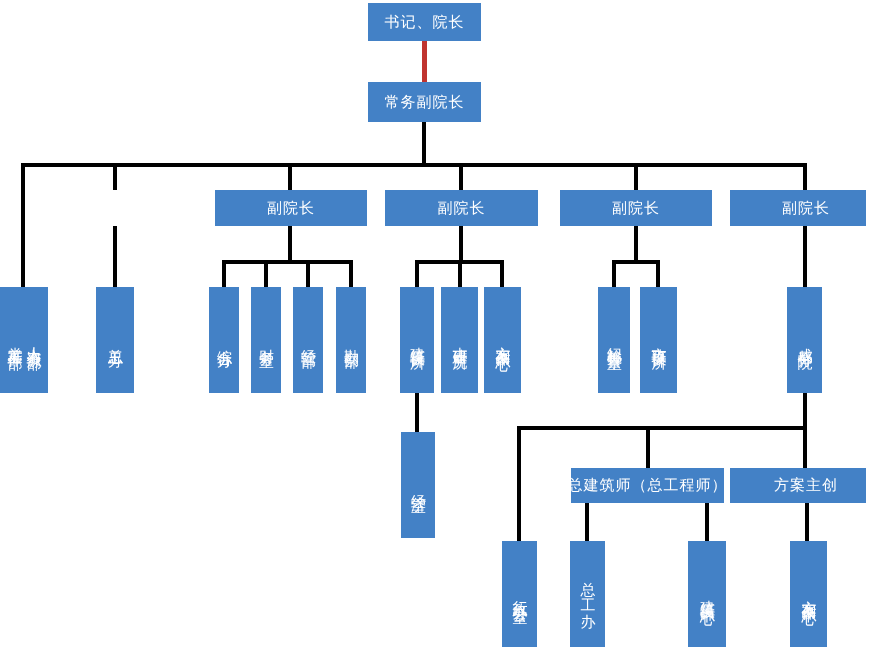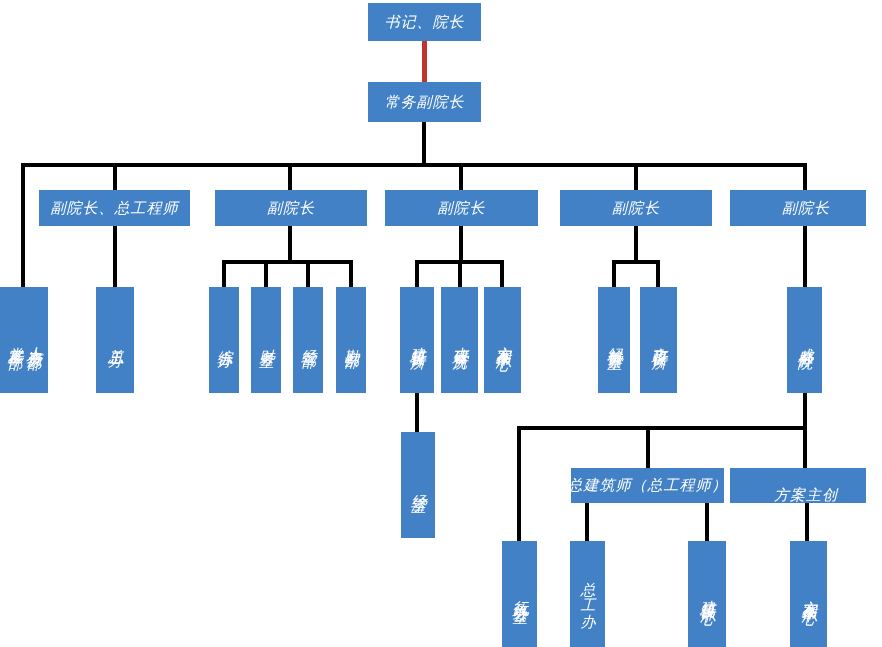--- a/index.html
+++ b/index.html
@@ -1,18 +1,18 @@
 <!DOCTYPE html>
 <html><head>
 <meta charset="utf-8">
 <style>
   html,body{margin:0;padding:0;background:#fff;}
   .canvas{
     position:relative;width:866px;height:647px;background:#ffffff;
-    font-family:"DejaVu Sans",sans-serif;overflow:hidden;font-style:italic;
+    font-family:"DejaVu Sans",sans-serif;overflow:hidden;
   }
   .ln{position:absolute;background:#000;}
   .ln.red{background:#C0342F;}
   .box{
     position:absolute;background:#4381C6;color:#fff;
     display:flex;align-items:center;justify-content:center;
     font-size:15px;white-space:nowrap;line-height:1;
   }
   .box.h span{letter-spacing:1px;}
   .box.v{gap:4px;}
@@ -72,23 +72,20 @@
   <div class="ln" style="left:705px;top:503px;width:4px;height:38px;"></div>
   <div class="ln" style="left:805px;top:503px;width:4px;height:38px;"></div>
 
   <div class="box h" style="left:368px;top:3px;width:113px;height:38px;">
     <span>书记、院长</span>
   </div>
   <div class="box h" style="left:368px;top:82px;width:113px;height:40px;">
     <span>常务副院长</span>
   </div>
 
-  <div class="box h" style="left:39px;top:190px;width:151px;height:36px;">
-    <span>副院长、总工程师</span>
-  </div>
   <div class="box h" style="left:215px;top:190px;width:152px;height:36px;">
     <span>副院长</span>
   </div>
   <div class="box h" style="left:385px;top:190px;width:153px;height:36px;">
     <span>副院长</span>
   </div>
   <div class="box h" style="left:560px;top:190px;width:152px;height:36px;">
     <span>副院长</span>
   </div>
   <div class="box h" style="left:730px;top:190px;width:152px;height:36px;">
@@ -132,21 +129,21 @@
   <div class="box v" style="left:787px;top:287px;width:35px;height:106px;">
     <span>成都分院</span>
   </div>
 
   <div class="box v" style="left:401px;top:432px;width:34px;height:106px;">
     <span>经济室</span>
   </div>
   <div class="box h" style="left:571px;top:468px;width:153px;height:35px;text-align:center;">
     <span>总建筑师（总工程师）</span>
   </div>
-  <div class="box h" style="left:730px;top:468px;width:152px;height:35px;align-items:flex-end;">
+  <div class="box h" style="left:730px;top:468px;width:152px;height:35px;">
     <span>方案主创</span>
   </div>
 
   <div class="box v" style="left:502px;top:541px;width:35px;height:106px;">
     <span>行政办公室</span>
   </div>
   <div class="box v" style="left:570px;top:541px;width:35px;height:106px;">
     <span class="spread">总工办</span>
   </div>
   <div class="box v" style="left:688px;top:541px;width:38px;height:106px;">

